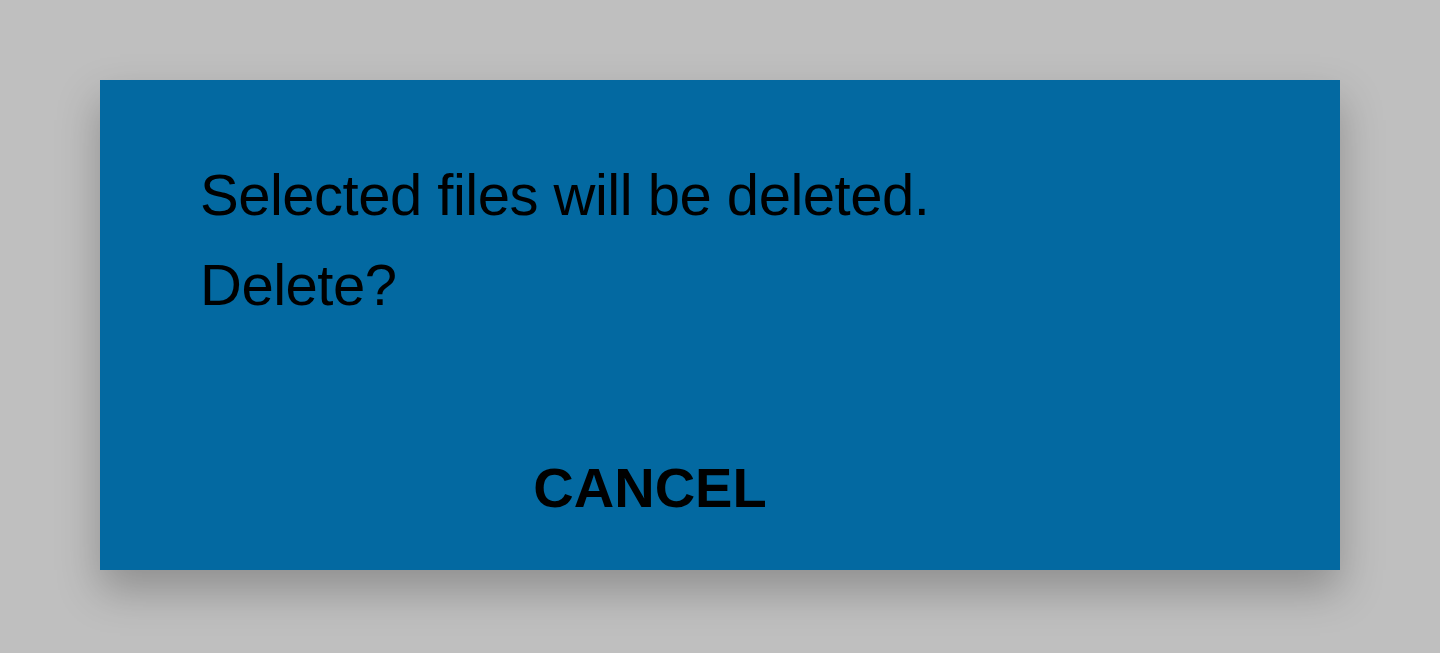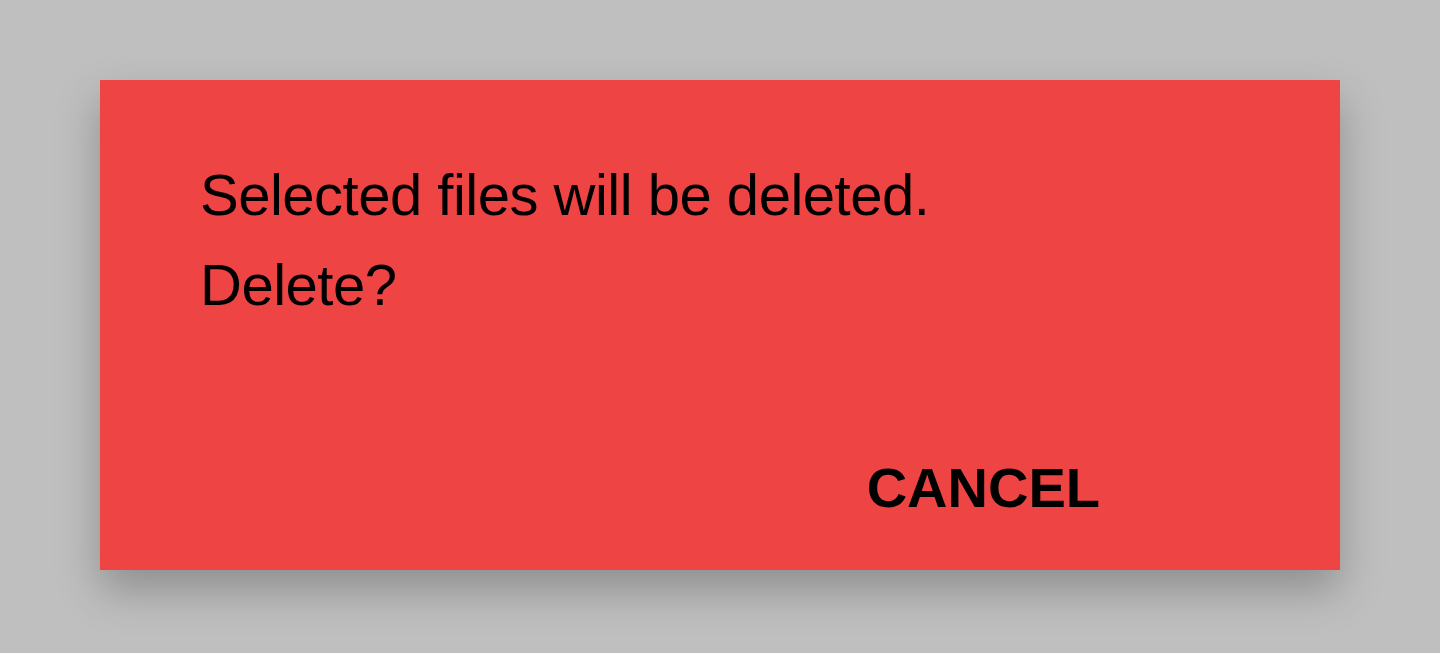--- a/index.html
+++ b/index.html
@@ -14,38 +14,38 @@
       font-family: -apple-system, BlinkMacSystemFont, "Helvetica Neue", Helvetica, Arial, sans-serif;
       position: relative;
       overflow: hidden;
     }
     .dialog {
       position: absolute;
       left: 100px;
       top: 80px;
       width: 1240px;
       height: 490px;
-      background: #ef4444;
+      background: #0369a1;
       box-shadow: 0 20px 40px rgba(0,0,0,0.25);
       padding: 70px 100px 50px 100px;
       display: flex;
       flex-direction: column;
     }
     .dialog-message {
       font-size: 58px;
       font-weight: 500;
       color: #000000;
       line-height: 1.55;
       letter-spacing: -0.5px;
       white-space: pre-line;
     }
     .dialog-buttons {
       margin-top: auto;
       display: flex;
-      justify-content: flex-end;
+      justify-content: center;
       gap: 70px;
       padding-right: 140px;
     }
     .dialog-button {
       background: none;
       border: none;
       font-size: 56px;
       font-weight: 700;
       color: #000000;
       text-transform: uppercase;

